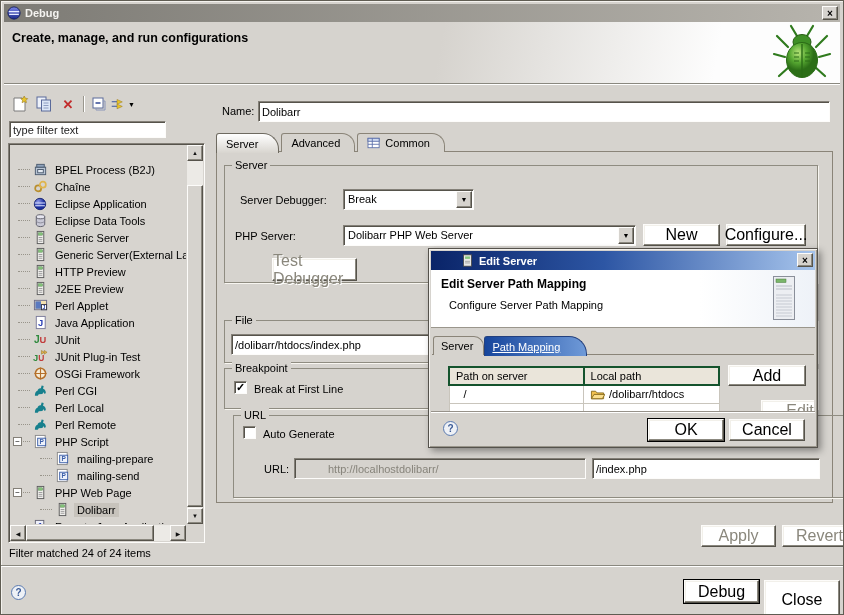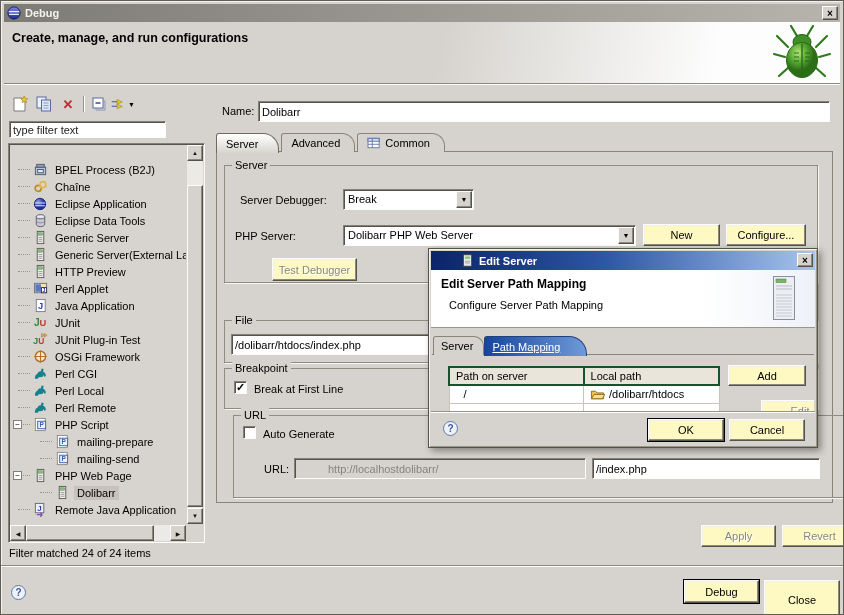--- a/index.html
+++ b/index.html
@@ -5,24 +5,24 @@
   * { margin:0; padding:0; box-sizing:border-box; font-family:"Liberation Sans",sans-serif; }
   html,body { background:#9aa0a8; }
   .window { position:relative; width:844px; height:615px; background:#d6d3ce;
             border:1px solid #5f5c52; box-shadow: inset 1px 1px 0 #f4f2ee; overflow:hidden; }
 
   
   .sunken { background:#fff; border:1px solid; border-color:#848078 #fdfcfa #fdfcfa #848078;
             box-shadow: inset 1px 1px 0 #56534b; }
   input.sunken { font-size:11px; padding:1px 3px; outline:none; color:#000; }
   input.disabled { background:#d6d3ce; color:#87847b; }
-  .btn { position:absolute; background:#fef9c3; border:1px solid;
+  .btn { position:absolute; background:#ffffff; border:1px solid;
          border-color:#fdfcfa #56534b #56534b #fdfcfa;
          box-shadow: inset -1px -1px 0 #8b887f, inset 1px 1px 0 #f2f0ea;
-         font-size:11px; display:flex; align-items:center; justify-content:center; cursor:default; }
+         font-size:16px; display:flex; align-items:center; justify-content:center; cursor:default; }
   .btn.default { box-shadow: 0 0 0 1px #000, inset -1px -1px 0 #8b887f, inset 1px 1px 0 #f2f0ea; }
   .btn.disabled { color:#8a877c; text-shadow:1px 1px 0 #fff;margin-left:33px; }
   .group { position:absolute; border:1px solid #8f8c81; box-shadow:1px 1px 0 #f8f6f1; }
   .legend { position:absolute; top:-8px; left:7px; background:#d6d3ce; padding:0 3px;
             font-size:11px; line-height:14px; }
   .cb { position:absolute; width:13px; height:13px; background:#fff; border:1px solid;
         border-color:#848078 #fdfcfa #fdfcfa #848078; box-shadow: inset 1px 1px 0 #56534b;
         font-size:11px; line-height:11px; text-align:center; font-weight:bold; color:#000; }
   .combo { position:absolute; background:#fff; border:1px solid;
            border-color:#848078 #fdfcfa #fdfcfa #848078; box-shadow: inset 1px 1px 0 #56534b; }
@@ -315,20 +315,31 @@
             <span class="ti">
               <svg viewBox="0 0 16 16" width="15" height="15">
                 <rect x="4.5" y="1.5" width="7" height="13" fill="#f0efec" stroke="#5b5b5b"></rect>
                 <rect x="6" y="3" width="4" height="2.5" fill="#86c67c" stroke="#3f7a3a" stroke-width="0.5"></rect>
                 <path d="M6 8 h4 M6 10 h4 M6 12 h4" stroke="#9a9a9a"></path>
               </svg>
             </span>
             <span class="tlabel">HTTP Preview</span>
           </div>
 
+        <div class="trow">
+            <span class="conn"></span>
+            <span class="ti">
+              <svg viewBox="0 0 16 16" width="15" height="15">
+                <rect x="4.5" y="1.5" width="7" height="13" fill="#f0efec" stroke="#5b5b5b"></rect>
+                <rect x="6" y="3" width="4" height="2.5" fill="#86c67c" stroke="#3f7a3a" stroke-width="0.5"></rect>
+                <path d="M6 8 h4 M6 10 h4 M6 12 h4" stroke="#9a9a9a"></path>
+              </svg>
+            </span>
+            <span class="tlabel">J2EE Preview</span>
+          </div>
 
         <div class="trow">
             <span class="conn"></span>
             <span class="ti">
               <svg viewBox="0 0 16 16" width="15" height="15">
                 <rect x="1.5" y="2.5" width="13" height="10" fill="#f4e1b0" stroke="#6b6b8a"></rect>
                 <rect x="2.5" y="3.5" width="6" height="8" fill="#5a79c0"></rect>
                 <rect x="9" y="7" width="5.5" height="5.5" fill="#fff" stroke="#334"></rect>
                 <text x="11.7" y="11.7" font-size="5.5" font-weight="bold" fill="#223a9e" text-anchor="middle" font-family="serif">J</text>
               </svg>

